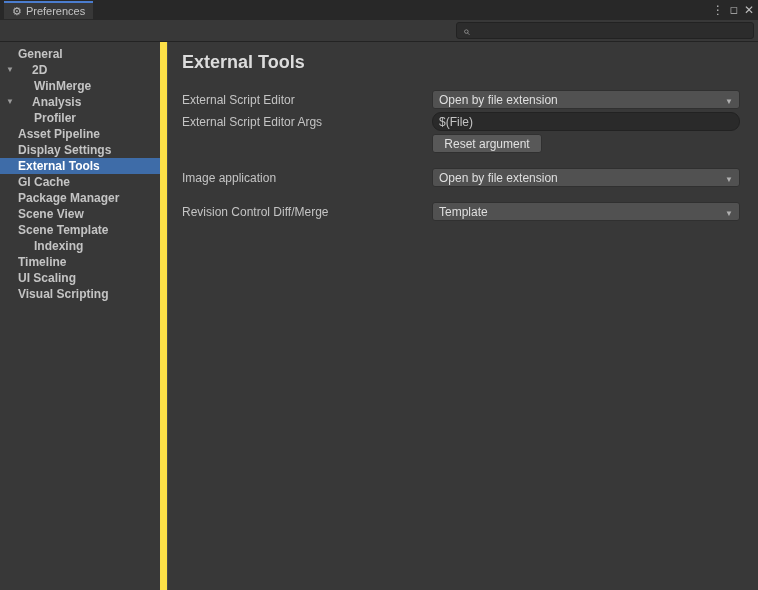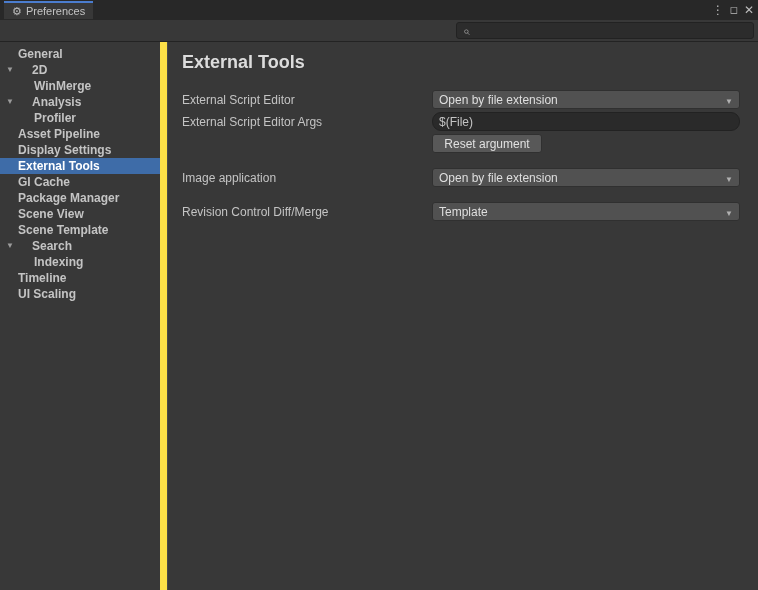--- a/index.html
+++ b/index.html
@@ -141,31 +141,31 @@
         </div>
       <div class="sb-item">
           <span>Package Manager</span>
         </div>
       <div class="sb-item">
           <span>Scene View</span>
         </div>
       <div class="sb-item">
           <span>Scene Template</span>
         </div>
-      <div class="sb-item foldout">
-          <span>Search</span>
-        </div>
       <div class="sb-item child">
           <span>Indexing</span>
         </div>
       <div class="sb-item">
           <span>Timeline</span>
         </div>
       <div class="sb-item">
           <span>UI Scaling</span>
+        </div>
+      <div class="sb-item">
+          <span>Visual Scripting</span>
         </div>
     </div>
 
     <div class="main">
       <div class="heading">External Tools</div>
 
       <div class="row">
         <div class="row-label">External Script Editor</div>
         <div class="row-control">
           <div class="dropdown">

